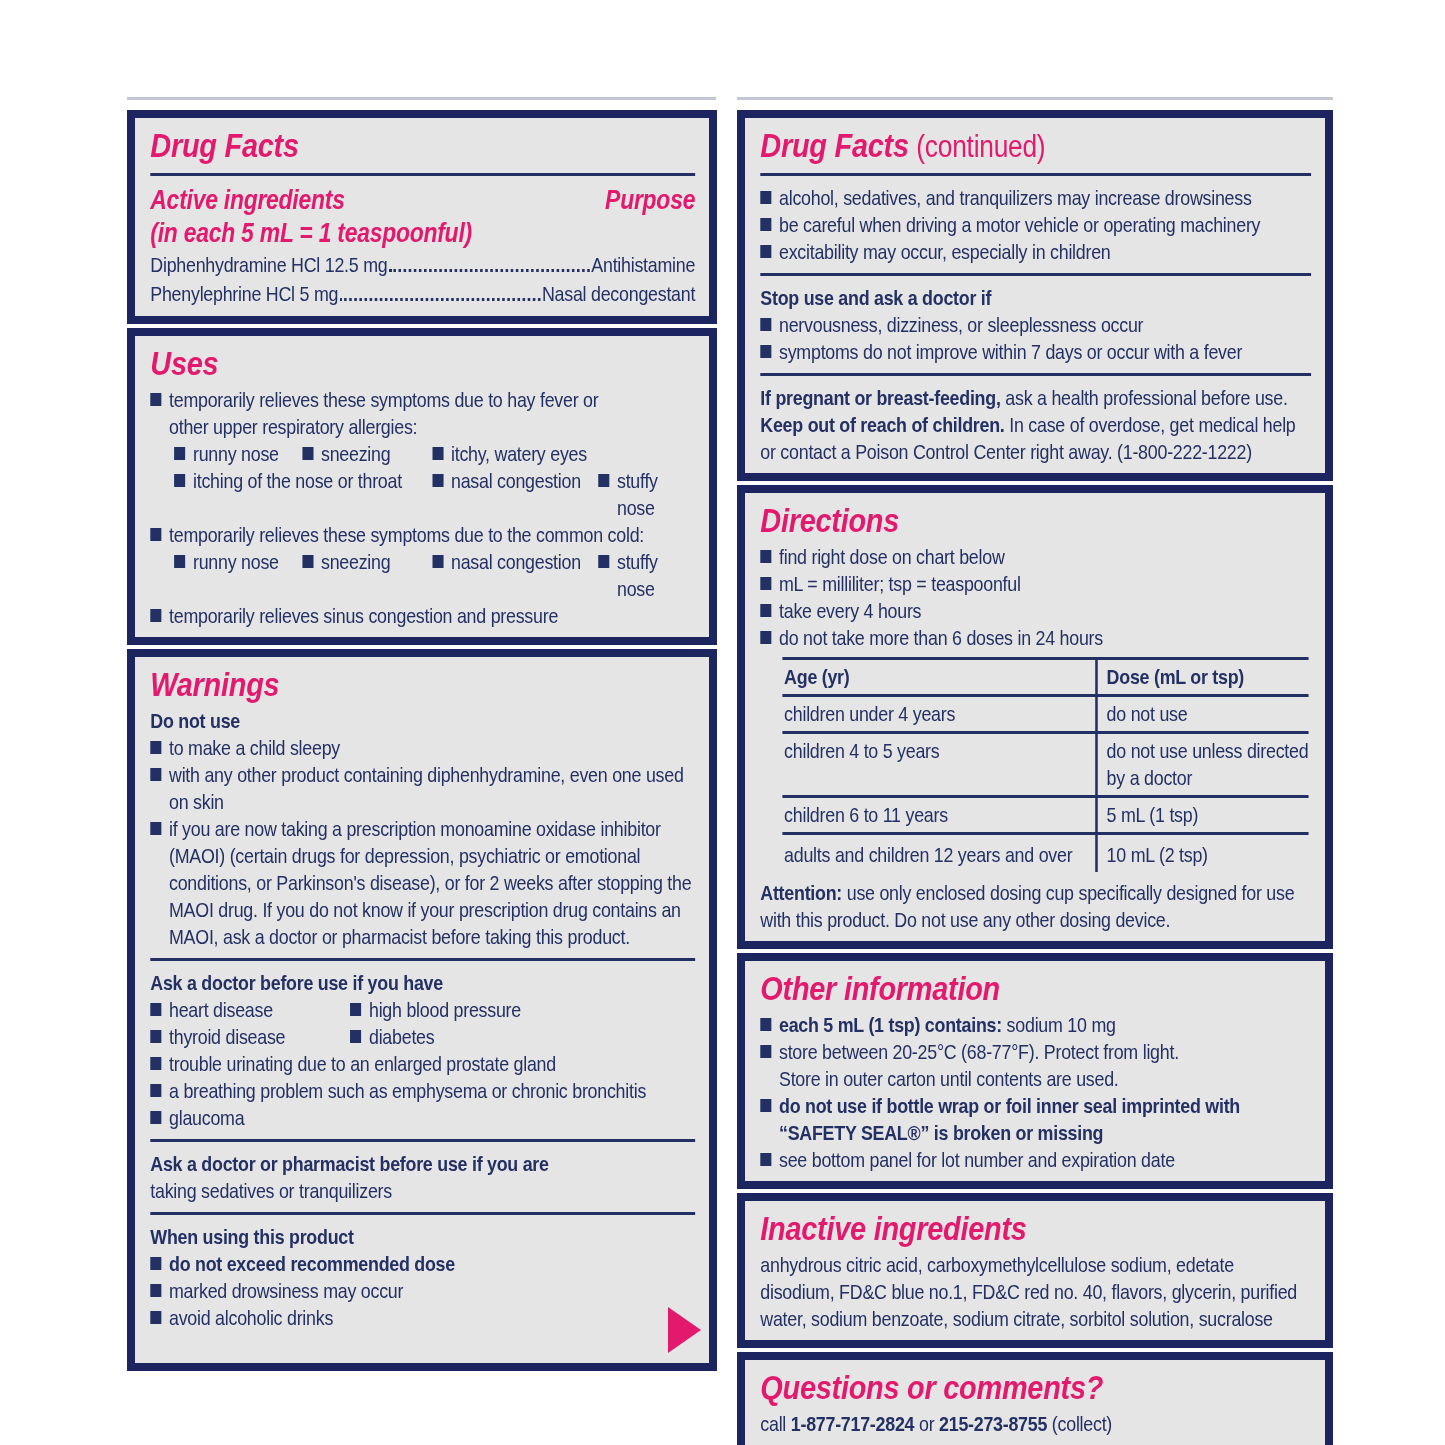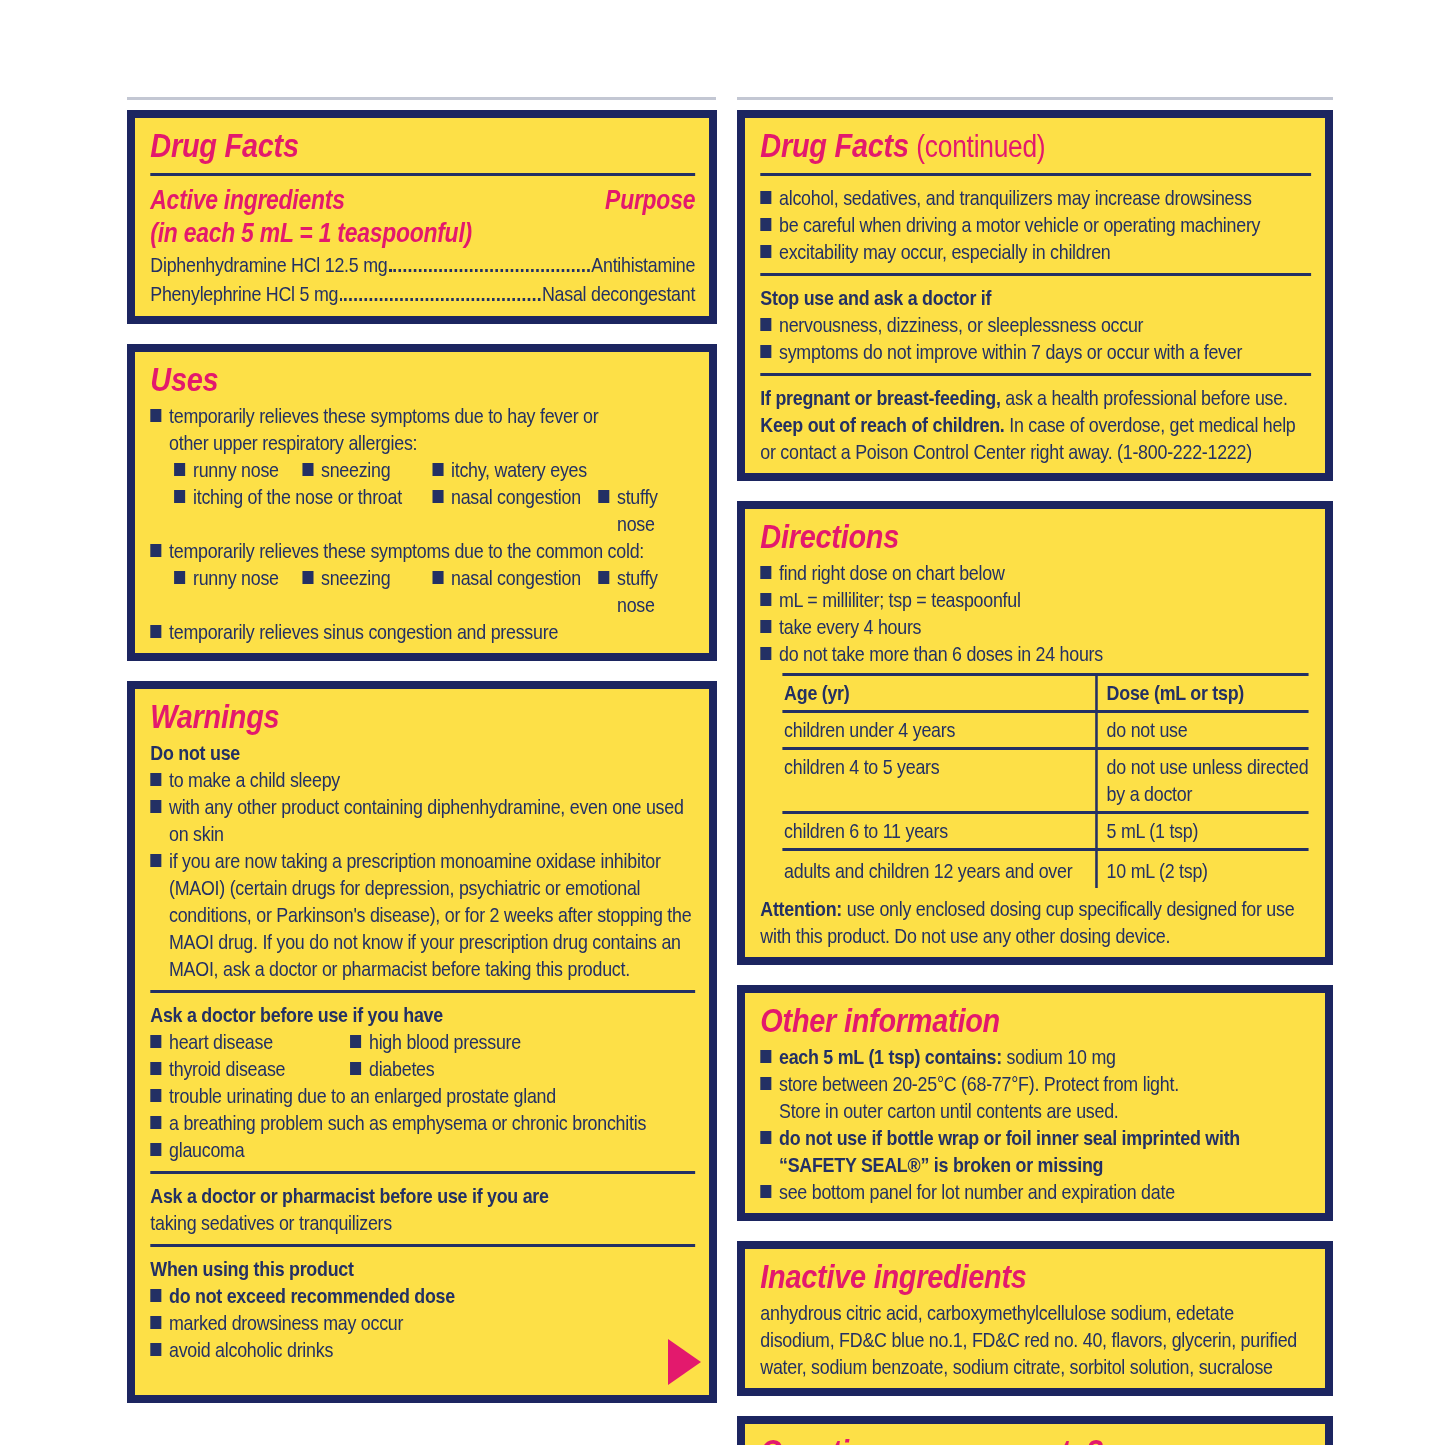--- a/index.html
+++ b/index.html
@@ -11,22 +11,22 @@
   body{
     position:relative;width:1445px;height:1445px;overflow:hidden;
     font-family:"Liberation Sans", sans-serif;color:var(--navy);
   }
   .topline{position:absolute;top:97px;height:3px;background:#c3c7d3;}
   #topline-left{left:127px;width:589px;}
   #topline-right{left:737px;width:596px;}
   #left-col{position:absolute;left:127px;top:110px;width:590px;}
   #right-col{position:absolute;left:737px;top:110px;width:596px;}
   .panel{
-    position:relative;border:8px solid var(--border);background:#fde047;
-    margin-bottom:20px;box-sizing:border-box;overflow:visible;
+    position:relative;border:8px solid var(--border);background:#e5e5e5;
+    margin-bottom:4px;box-sizing:border-box;overflow:visible;
   }
   .p-left-0{min-height:200px}.p-left-1{min-height:247px}.p-left-2{min-height:722px}
   .p-right-0{min-height:335px}.p-right-1{min-height:432px}.p-right-2{min-height:220px}
   .p-right-3{min-height:123px}.p-right-4{min-height:87px}
   .inner{
     width:117.6%;transform:scaleX(0.85);transform-origin:0 0;
     box-sizing:border-box;padding:7px 16px 8px 18px;
     font-size:21px;line-height:27px;letter-spacing:-0.3px;
   }
   .title{

